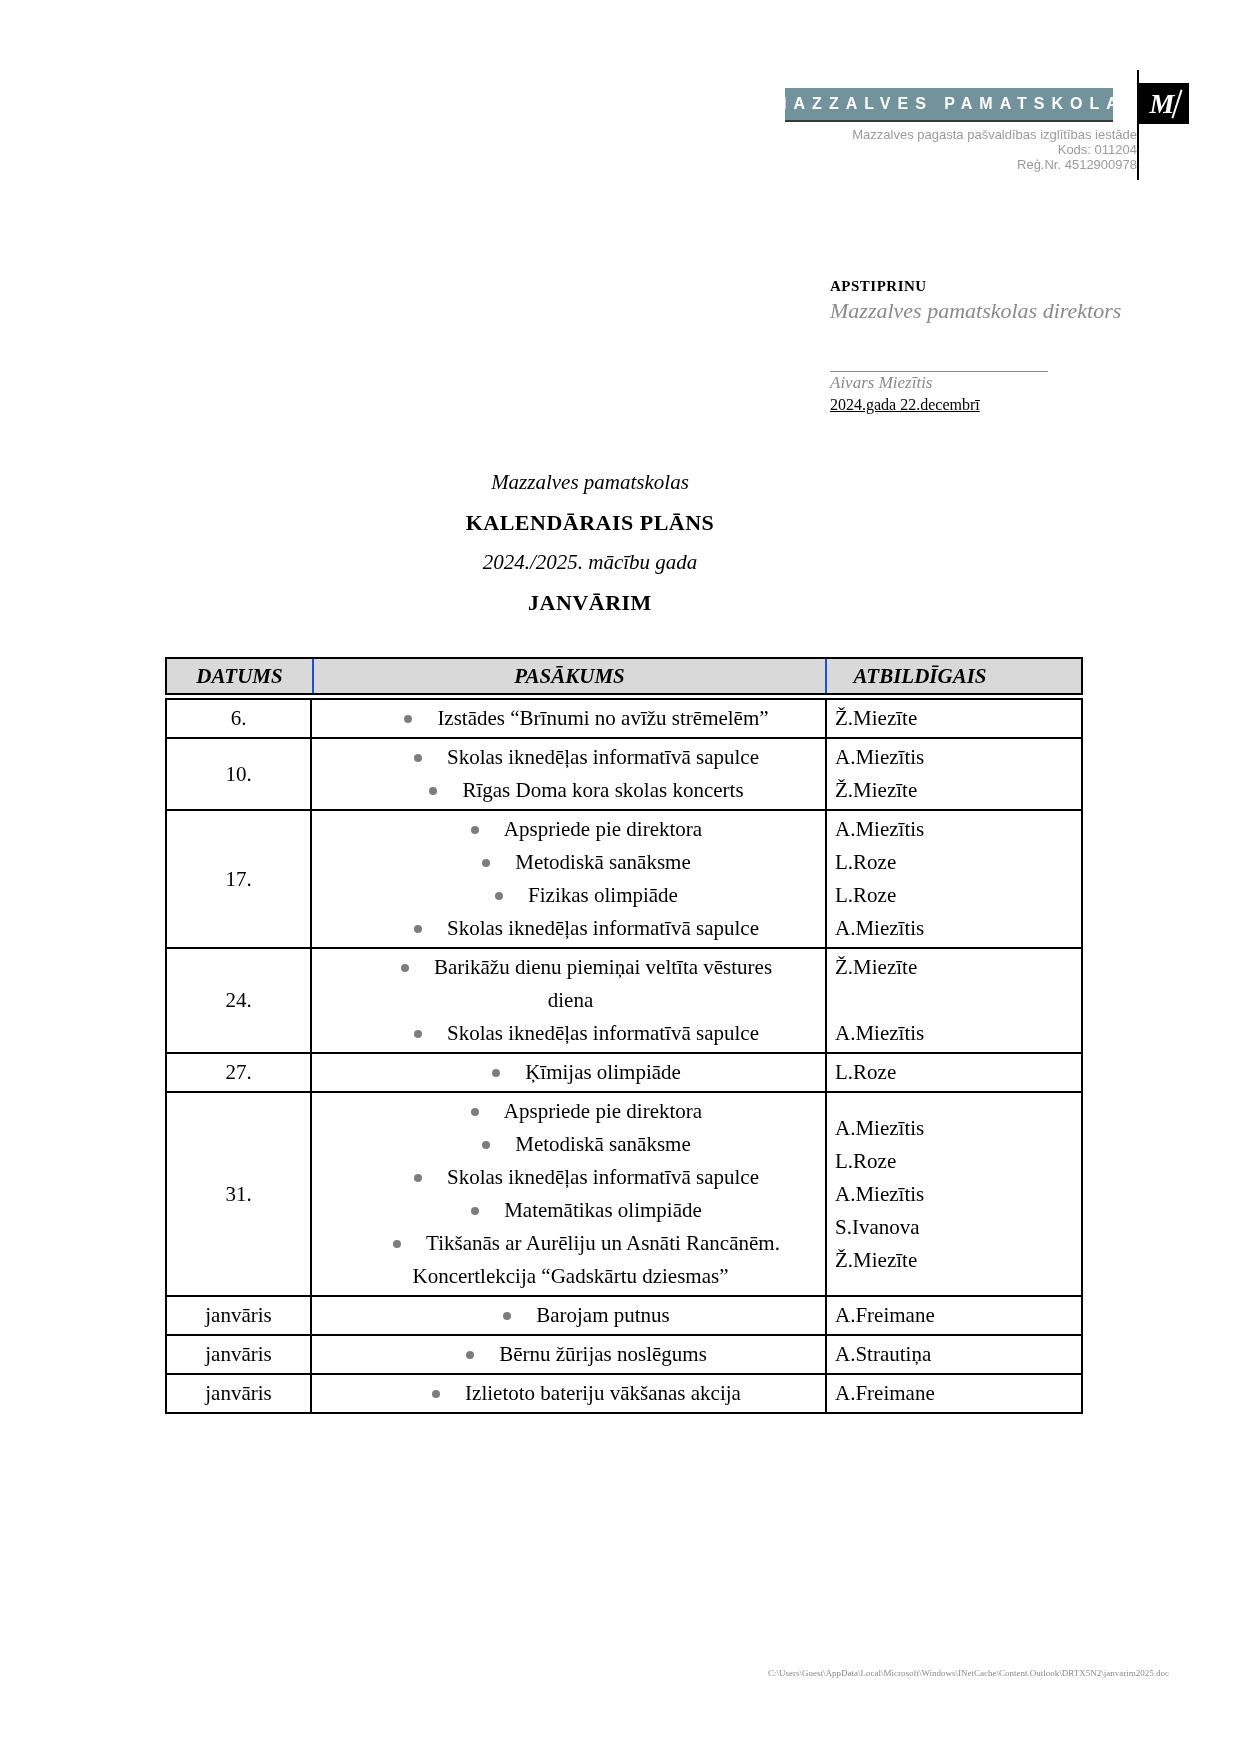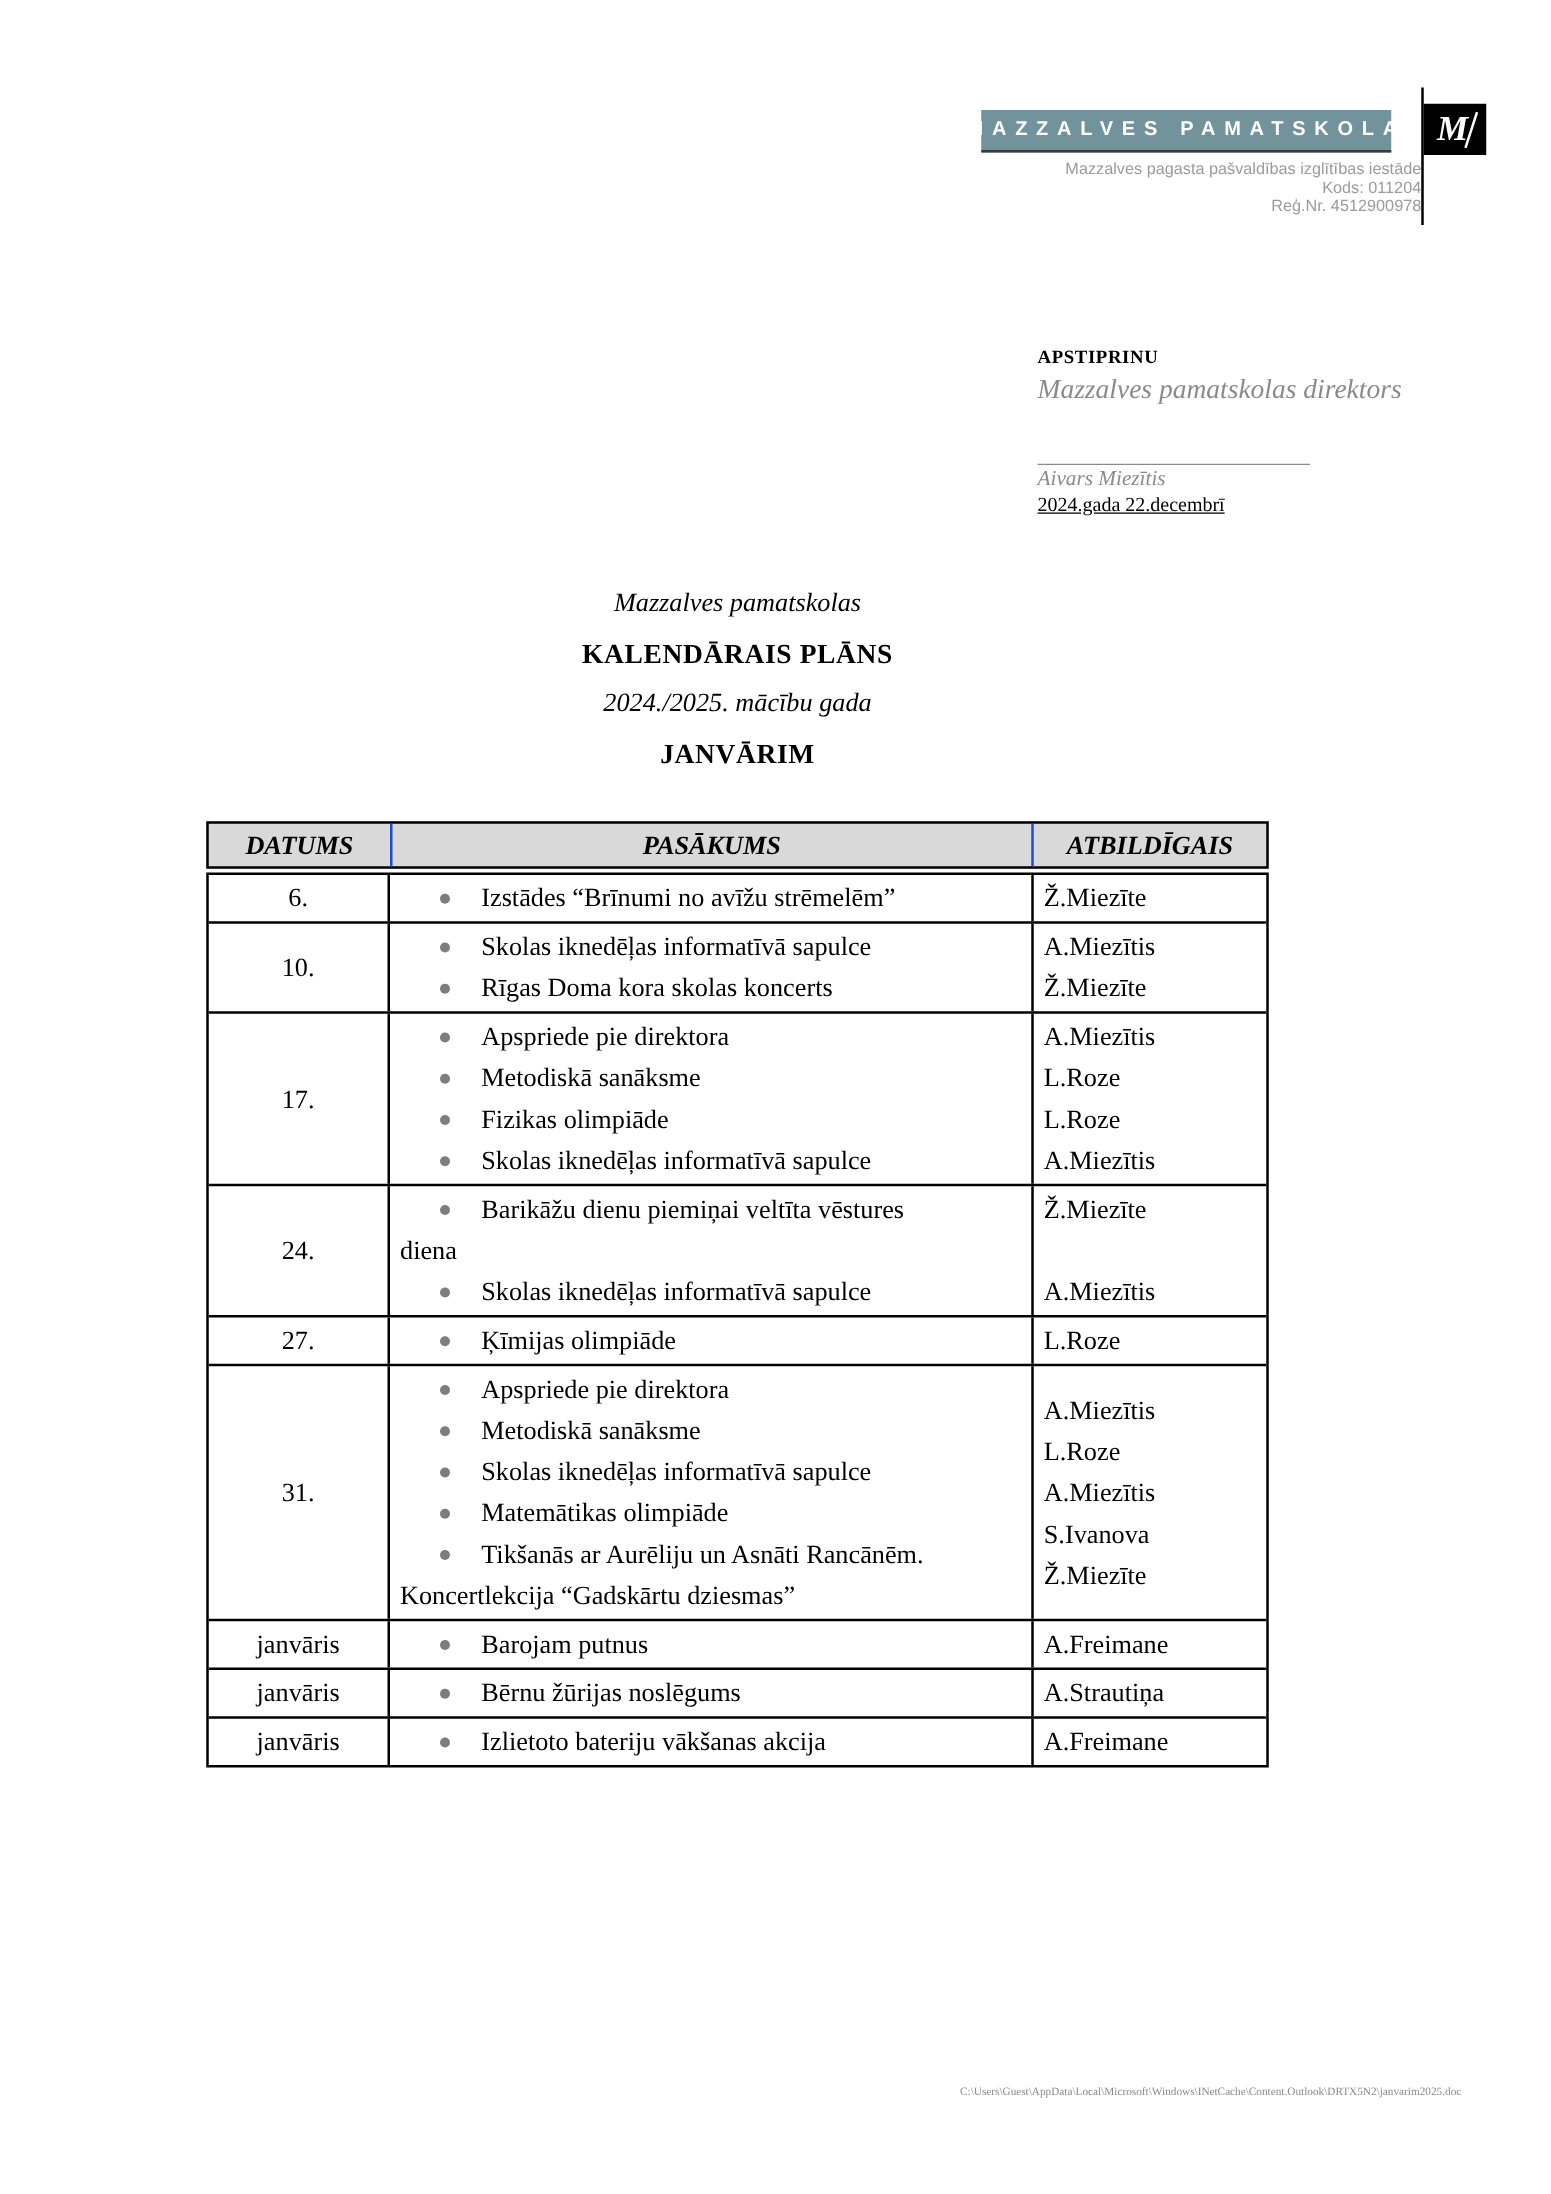--- a/index.html
+++ b/index.html
@@ -43,21 +43,21 @@
   .dir-name { font-style:italic; color:#8a8a8a; font-size:17px; margin-top:1px; }
   .appr-date { color:#000000; font-size:16px; margin-top:3px;text-decoration:underline; }
 
   
   .doc-title { position:absolute; left:165px; top:470px; width:850px; text-align:center; }
   .doc-title .t-italic { font-style:italic; font-size:21px; margin-bottom:15px; }
   .doc-title .t-bold   { font-weight:bold;  font-size:22px; margin-bottom:14px; letter-spacing:0.5px; }
   .doc-title .t-bold2  { font-weight:bold;  font-size:22px; letter-spacing:0.5px; }
 
   
-  .doc-table { position:absolute; left:165px; top:657px; width:850px; }
+  .doc-table { position:absolute; left:165px; top:657px; width:918px; }
   .grid-cols { display:grid; grid-template-columns:145px 513px 188px; }
   .thead {
     border:2px solid #000; background:#D9D9D9; height:38px;
     font-weight:bold; font-style:italic; font-size:21px;
   }
   .thead > div {
     display:flex; align-items:center; justify-content:center; white-space:nowrap;
   }
   .thead > div + div { border-left:2px solid #1d4ed8; }
 
@@ -68,21 +68,21 @@
   .c-date {
     border-right:2px solid #000; display:flex; align-items:center; justify-content:center;
     font-size:21px;
   }
   .c-events { padding:2px 4px 2px 0; }
   .c-resp {
     border-left:2px solid #000; padding:2px 4px 2px 8px; font-size:21px;
   }
   .c-resp.center { display:flex; flex-direction:column; justify-content:center; }
 
-  .evline { font-size:21px; line-height:33px; padding-left:8px; white-space:nowrap; }
+  .evline { font-size:21px; line-height:33px; padding-left:8px; white-space:nowrap;text-align:center; }
   .bullet {
     display:inline-block; width:8px; height:8px; border-radius:50%;
     background:#7d7d7d; margin:0 25px 3px 32px; vertical-align:middle;
   }
   .rline { line-height:33px; min-height:33px; white-space:nowrap; }
 
   
   .footer-path {
     position:absolute; left:768px; top:1668px; width:320px;
     font-size:9px; color:#8a8a8a; white-space:nowrap;

